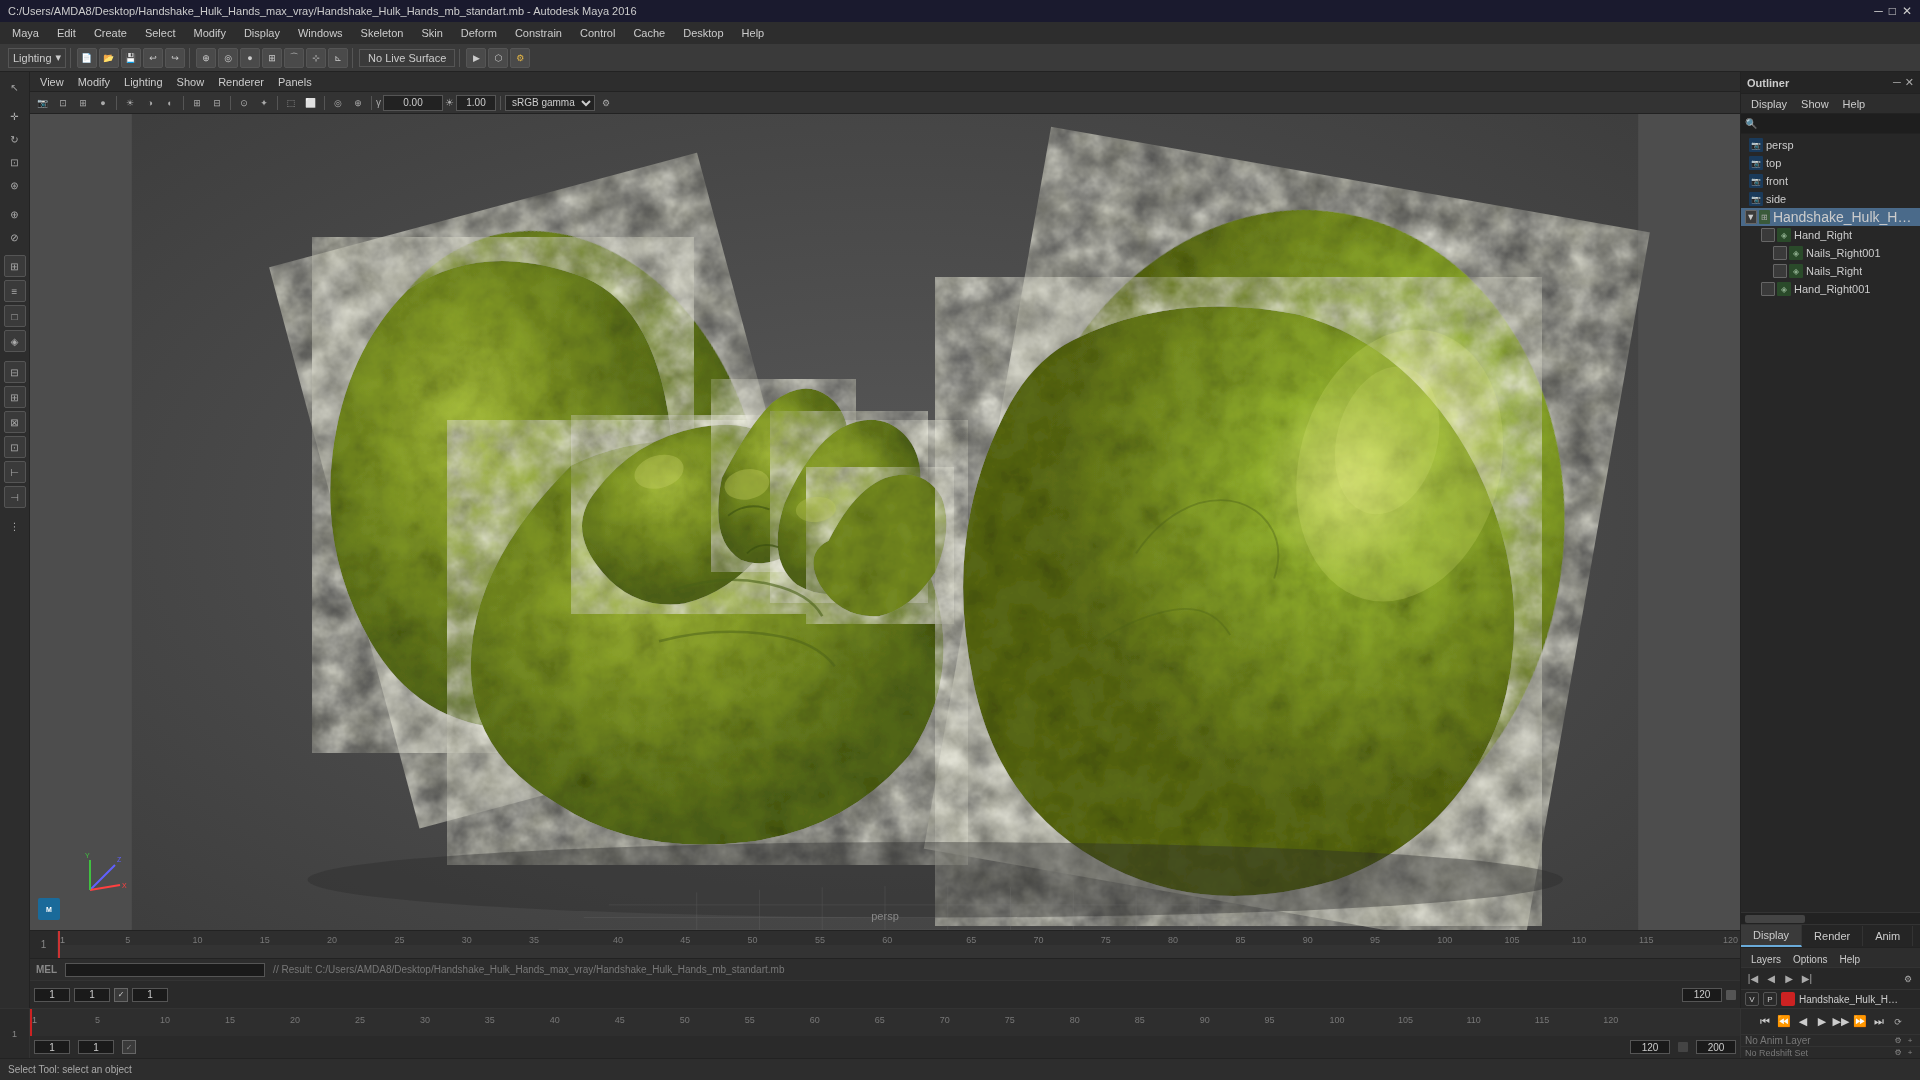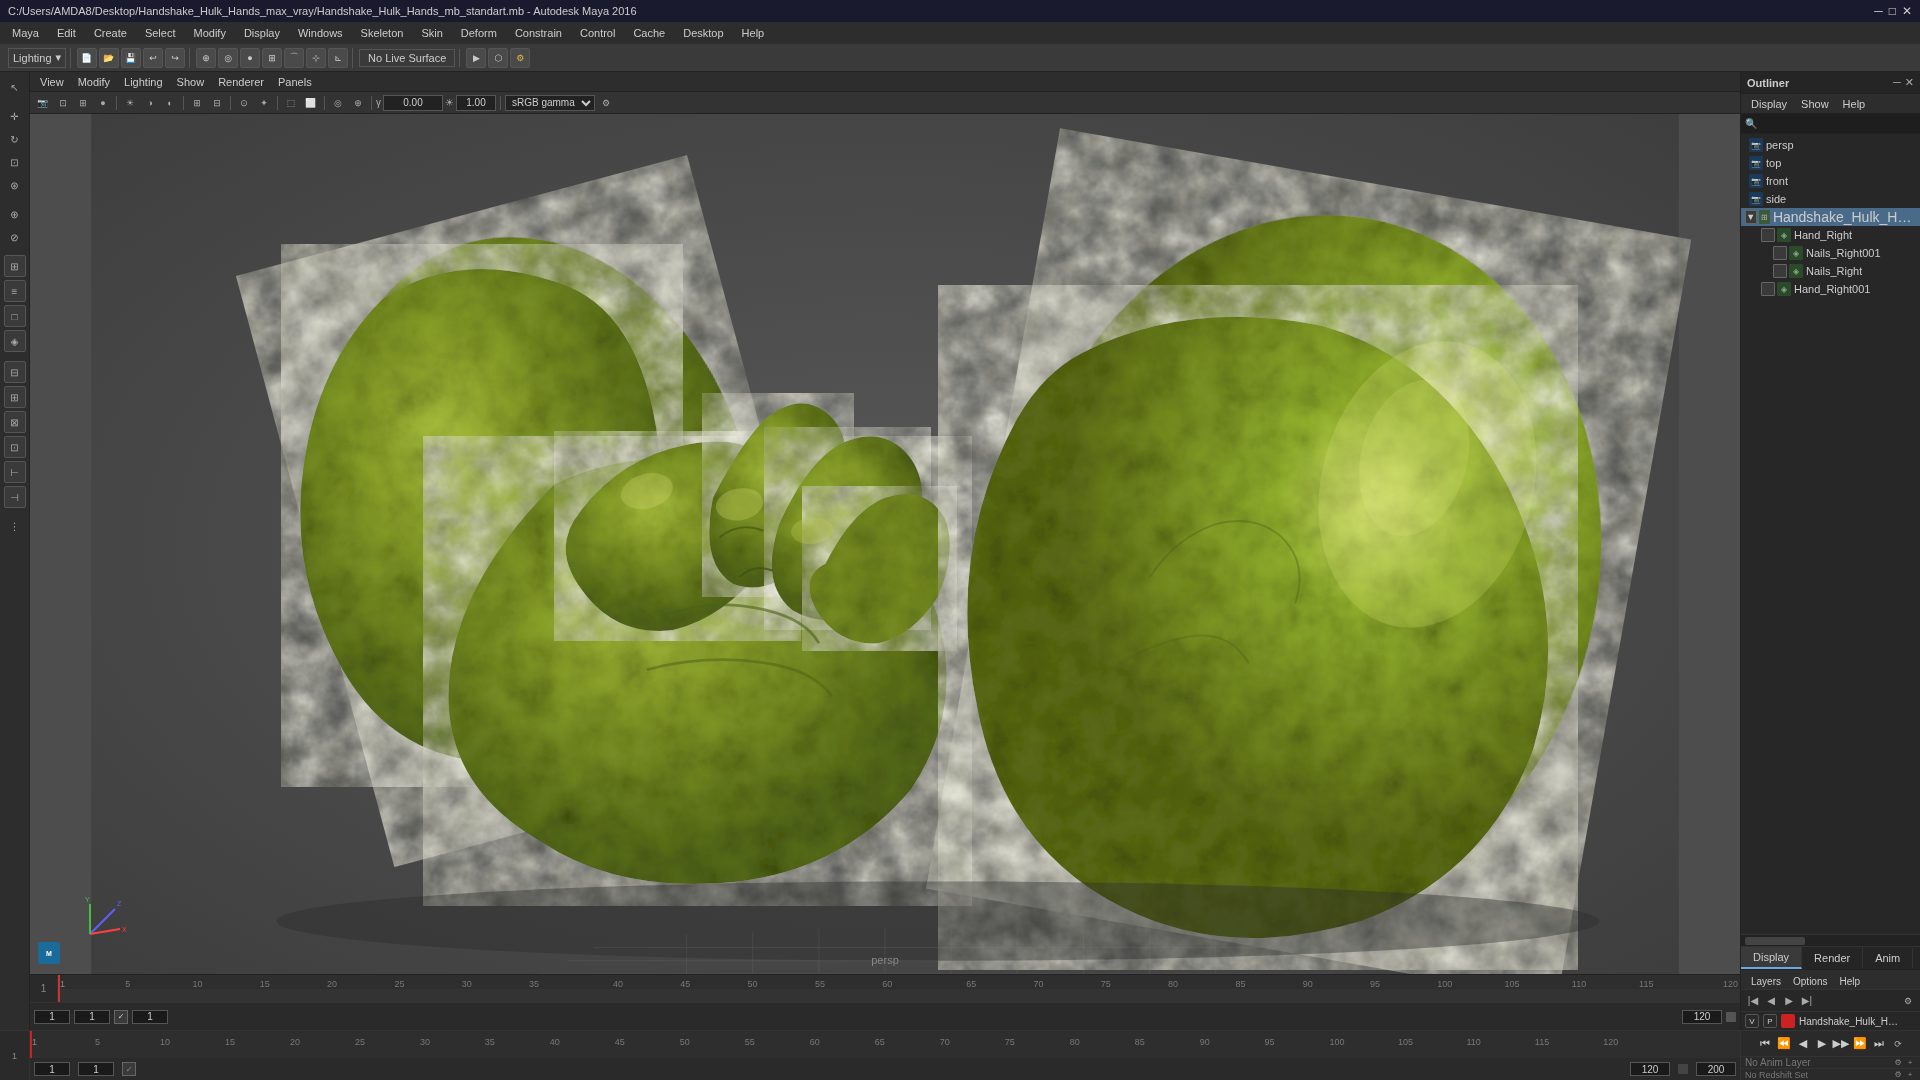--- a/index.html
+++ b/index.html
@@ -464,20 +464,25 @@
             <span style="position:absolute;left:86%;font-size:9px;color:#777">105</span>
             <span style="position:absolute;left:90%;font-size:9px;color:#777">110</span>
             <span style="position:absolute;left:94%;font-size:9px;color:#777">115</span>
             <span style="position:absolute;right:2px;font-size:9px;color:#777">120</span>
           </div>
 
           <div style="position:absolute;top:0;bottom:0;left:0;width:2px;background:#cc3333"></div>
         </div>
       </div>
 
+      <div id="status-line">
+        <span style="color:#888;font-size:10px;font-weight:bold">MEL</span>
+        <input style="flex: 0 0 200px; height: 14px; background: rgb(26, 26, 26); border: 1px solid rgb(85, 85, 85); color: rgb(204, 204, 204); font-size: 10px; padding: 0px 4px;" placeholder="">
+        <span style="flex:1;color:#777;font-size:10px;overflow:hidden;text-overflow:ellipsis;white-space:nowrap">// Result: C:/Users/AMDA8/Desktop/Handshake_Hulk_Hands_max_vray/Handshake_Hulk_Hands_mb_standart.mb</span>
+      </div>
 
       <div style="height:28px;background:#2a2a2a;display:flex;align-items:center;padding:0 4px;gap:4px;border-top:1px solid #333">
         <input class="tl-field" value="1" style="width: 36px; height: 14px; background: rgb(26, 26, 26); border: 1px solid rgb(85, 85, 85); color: rgb(204, 204, 204); font-size: 10px; text-align: center;">
         <input class="tl-field" value="1" style="width: 36px; height: 14px; background: rgb(26, 26, 26); border: 1px solid rgb(85, 85, 85); color: rgb(204, 204, 204); font-size: 10px; text-align: center;">
         <span style="width:14px;height:14px;background:#3a3a3a;border:1px solid #666;display:inline-flex;align-items:center;justify-content:center;font-size:8px;color:#ccc">✓</span>
         <input class="tl-field" value="1" style="width: 36px; height: 14px; background: rgb(26, 26, 26); border: 1px solid rgb(85, 85, 85); color: rgb(204, 204, 204); font-size: 10px; text-align: center;">
         <span style="flex:1"></span>
         <input class="tl-field" value="120" style="width: 40px; height: 14px; background: rgb(26, 26, 26); border: 1px solid rgb(85, 85, 85); color: rgb(204, 204, 204); font-size: 10px; text-align: center;">
         <span style="width:10px;height:10px;background:#555;border-radius:1px"></span>
       </div>
@@ -672,13 +677,16 @@
         <div style="width:12px;height:12px;display:flex;align-items:center;justify-content:center;cursor:pointer;color:#888;font-size:8px">+</div>
       </div>
       <div style="height:12px;display:flex;align-items:center;padding:0 4px;border-top:1px solid #333">
         <span style="font-size:9px;color:#777;flex:1">No Redshift Set</span>
         <div style="width:12px;height:12px;display:flex;align-items:center;justify-content:center;cursor:pointer;color:#888;font-size:8px">⚙</div>
         <div style="width:12px;height:12px;display:flex;align-items:center;justify-content:center;cursor:pointer;color:#888;font-size:8px">+</div>
       </div>
     </div>
   </div>
 
+  <div style="height:22px;background:#2d2d2d;display:flex;align-items:center;padding:0 8px;gap:8px;border-top:1px solid #222">
+    <span style="color:#aaa;font-size:10px">Select Tool: select an object</span>
+  </div>
 </div>
 
 </body></html>

